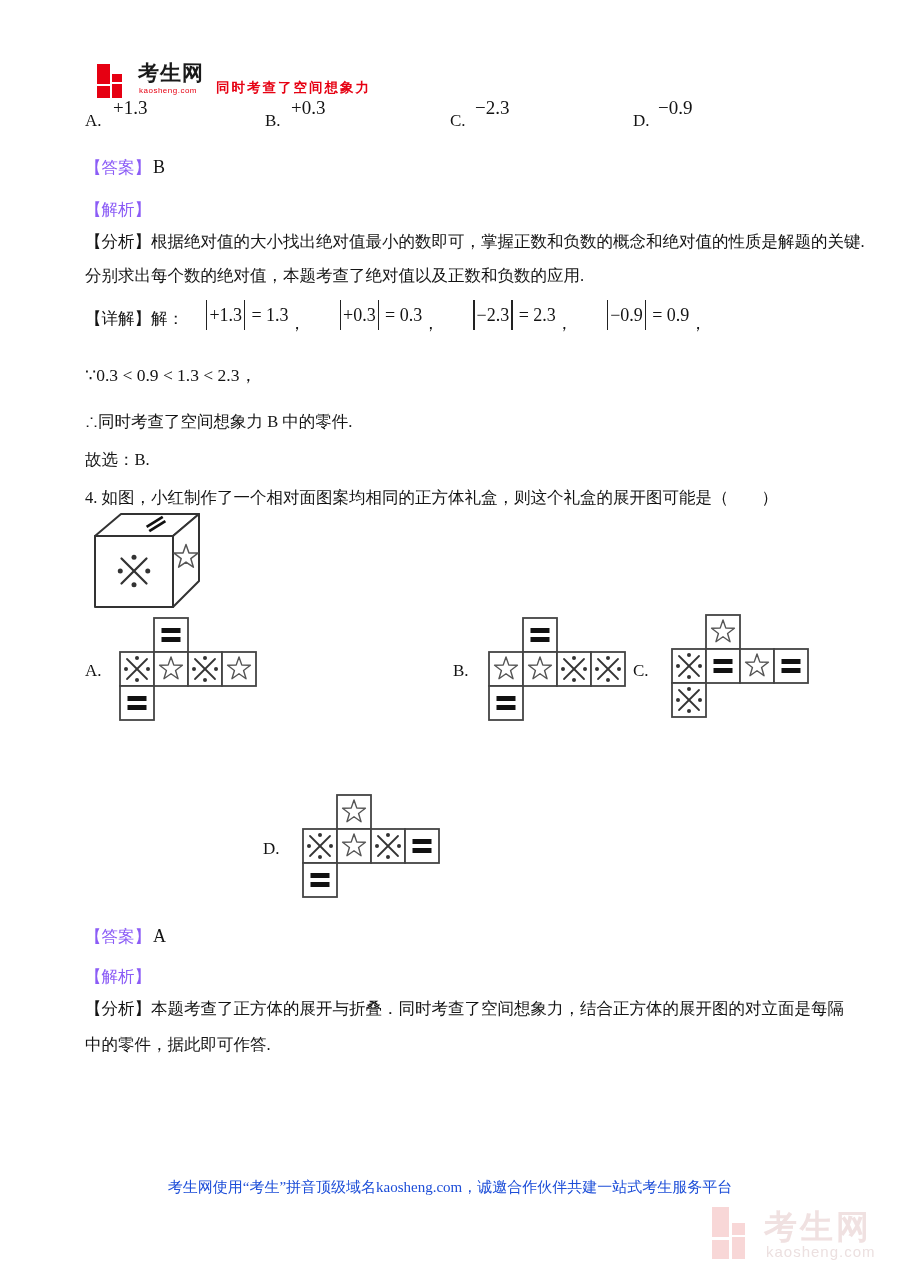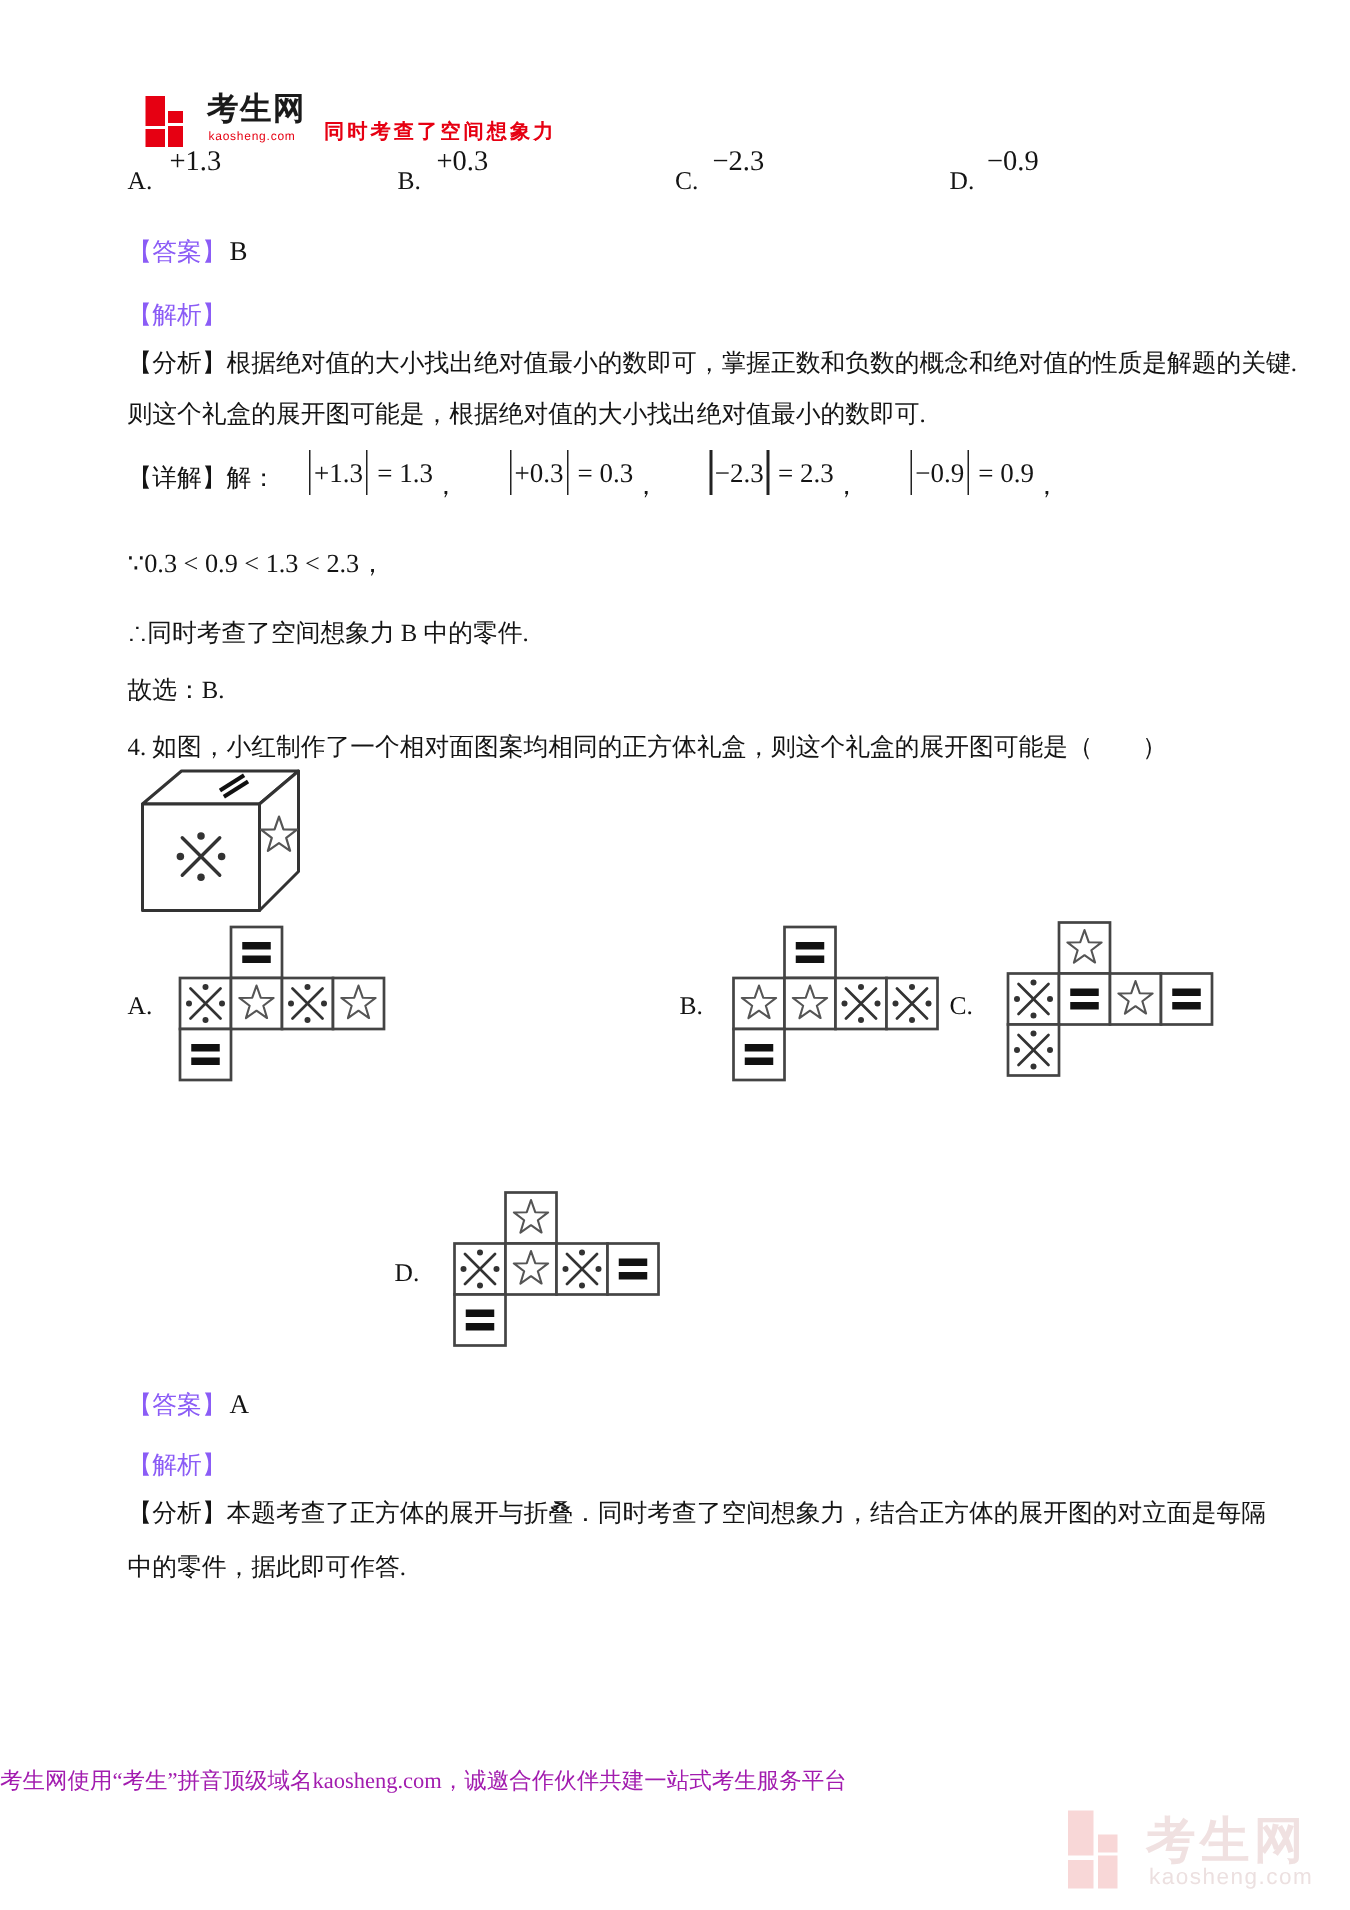--- a/index.html
+++ b/index.html
@@ -30,21 +30,21 @@
   .fabs{display:inline-block;vertical-align:middle;font-size:18px;margin-left:20px;}
   .vbar{display:inline-block;width:1.4px;height:30px;background:#222;vertical-align:middle;margin:0 2px;}
   .fx,.feq{display:inline-block;vertical-align:middle;}
   .feq{margin-left:4px;}
   .fcomma{display:inline-block;transform:translateY(10px);margin-right:12px;font-size:17px;}
   .fprefix{display:inline-block;vertical-align:middle;transform:translateY(4px);}
   
   .net-label{position:absolute;font-size:17px;}
   svg{position:absolute;}
   
-  .footer{position:absolute;left:0;top:1178px;width:900px;font-size:15px;color:#a21caf;}
+  .footer{position:absolute;left:0;top:1178px;width:900px;text-align:center;font-size:15px;color:#1d4ed8;}
   
   .wm{position:absolute;left:712px;top:1205px;width:180px;height:62px;}
   .wm-icon{position:absolute;left:0;top:2px;width:44px;height:52px;}
   .wm-icon div{position:absolute;background:#f8d7d7;}
   .wi-a{left:0;top:0;width:17px;height:30px;}
   .wi-b{left:0;top:33px;width:17px;height:19px;}
   .wi-c{left:20px;top:16px;width:13px;height:12px;}
   .wi-d{left:20px;top:30px;width:13px;height:22px;}
   .wm-brand{position:absolute;left:52px;top:0;font-family:"Liberation Sans","DejaVu Sans",sans-serif;
             font-weight:bold;font-size:33px;color:#f0e1e1;letter-spacing:3px;}
@@ -77,21 +77,21 @@
 
   <div class="line" style="top:157px">
     <span class="bracket">【答案】</span><span class="ansletter">B</span>
   </div>
   <div class="line" style="top:199px">
     <span class="bracket">【解析】</span>
   </div>
   <div class="line" style="top:231px">
     <span>【分析】</span><span>根据绝对值的大小找出绝对值最小的数即可，掌握正数和负数的概念和绝对值的性质是解题的关键.</span>
   </div>
-  <div class="line" style="top:265px">则这个礼盒的展开图可能是，根据绝对值的大小找出绝对值最小的数即可.</div>
+  <div class="line" style="top:265px">分别求出每个数的绝对值，本题考查了绝对值以及正数和负数的应用.</div>
 
   <div class="frow">
     <span class="fprefix"><span>【详解】</span><span>解：</span></span><span><span class="fabs"><span class="vbar"></span><span class="fx">+1.3</span><span class="vbar"></span><span class="feq">= 1.3</span></span><span class="fcomma">，</span><span class="fabs"><span class="vbar"></span><span class="fx">+0.3</span><span class="vbar"></span><span class="feq">= 0.3</span></span><span class="fcomma">，</span><span class="fabs"><span class="vbar"></span><span class="fx">−2.3</span><span class="vbar"></span><span class="feq">= 2.3</span></span><span class="fcomma">，</span><span class="fabs"><span class="vbar"></span><span class="fx">−0.9</span><span class="vbar"></span><span class="feq">= 0.9</span></span><span class="fcomma">，</span></span>
   </div>
   <div class="line" style="top:363px;font-size:17.5px">∵0.3 &lt; 0.9 &lt; 1.3 &lt; 2.3，</div>
   <div class="line" style="top:411px">∴同时考查了空间想象力 B 中的零件.</div>
   <div class="line" style="top:449px">故选：B.</div>
 
   <div class="line" style="top:487px">
     <span>4.</span>&nbsp;<span>如图，小红制作了一个相对面图案均相同的正方体礼盒，则这个礼盒的展开图可能是（　　）</span>

